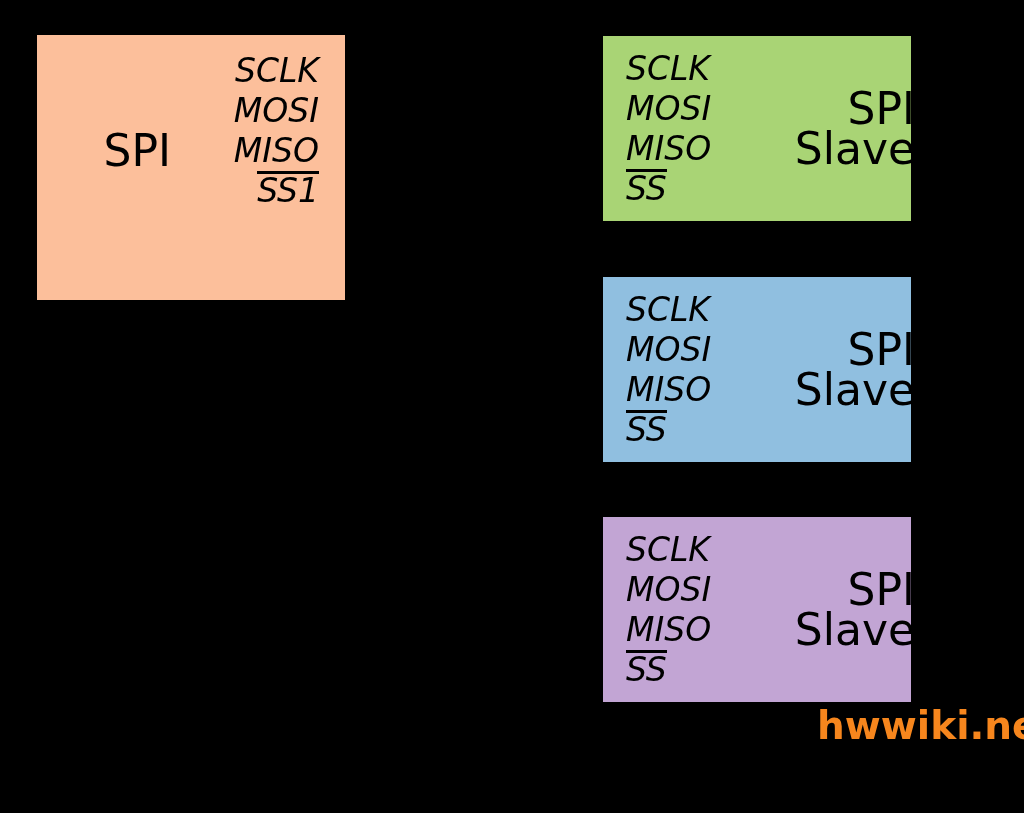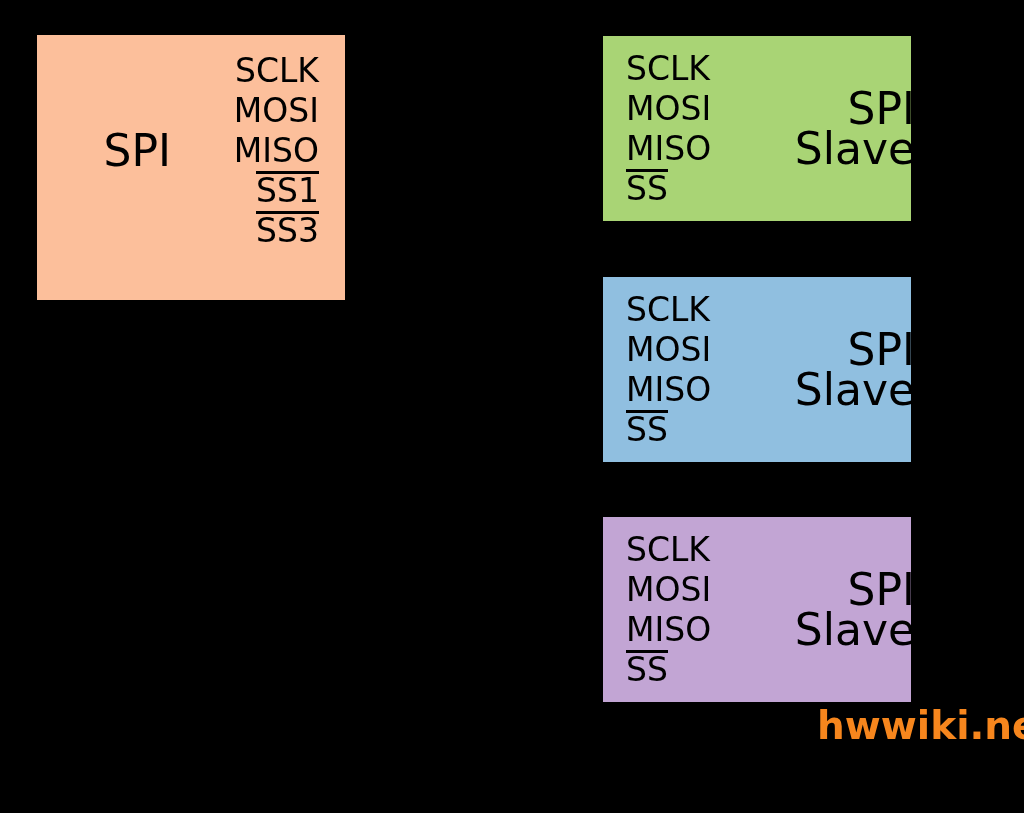--- a/index.html
+++ b/index.html
@@ -34,20 +34,21 @@
   }
   .slave-1 { top: 34px; }
   .slave-2 { top: 275px; }
   .slave-3 { top: 515px; }
 
   .pin-list {
     position: absolute;
     font-size: 33px;
     line-height: 40px;
     white-space: nowrap;
+    font-style: italic;
   }
   .master-pins {
     top: 16px;
     right: 26px;
     text-align: right;
   }
   .slave-pins {
     top: 13px;
     left: 23px;
     text-align: left;
@@ -91,21 +92,20 @@
 
   <div class="block master-block" style="background-color: rgb(252, 191, 155);">
     <div class="block-title master-title">
       <div>SPI</div>
     </div>
     <div class="pin-list master-pins">
       <div class="pin-row"><span>SCLK</span></div>
       <div class="pin-row"><span>MOSI</span></div>
       <div class="pin-row"><span>MISO</span></div>
       <div class="pin-row"><span class="ov">SS1</span></div>
-      <div class="pin-row"><span class="ov">SS3</span></div>
     </div>
   </div>
 
   <div class="block slave-block slave-1" style="background-color: rgb(169, 212, 117);">
     <div class="pin-list slave-pins">
       <div class="pin-row"><span>SCLK</span></div>
       <div class="pin-row"><span>MOSI</span></div>
       <div class="pin-row"><span>MISO</span></div>
       <div class="pin-row"><span class="ov">SS</span></div>
     </div>

